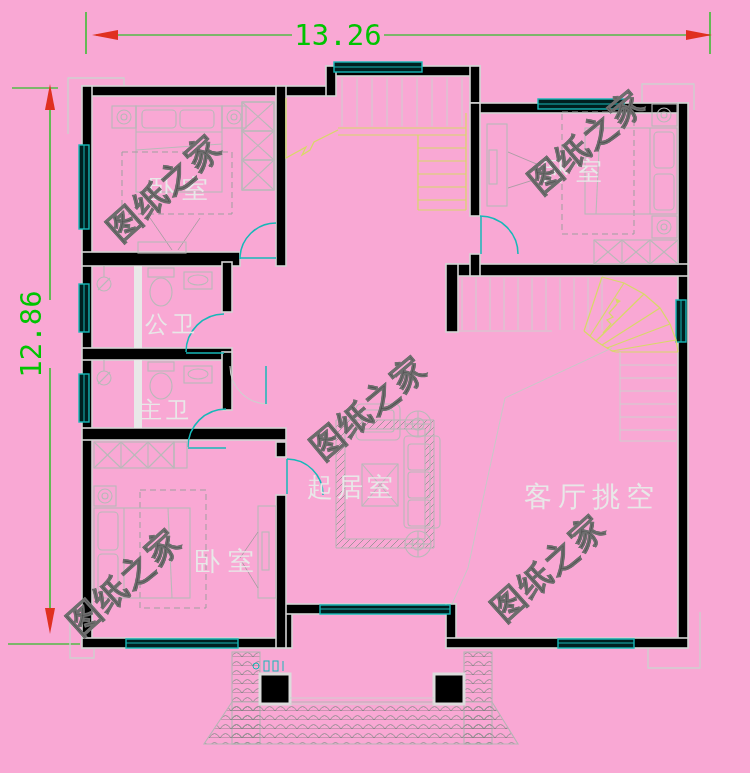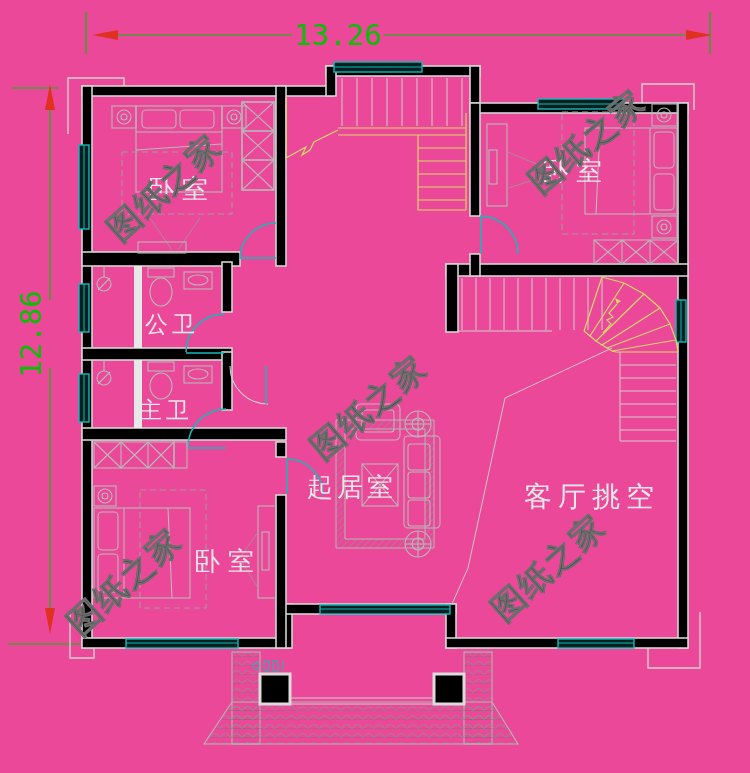--- a/index.html
+++ b/index.html
@@ -1,16 +1,16 @@
 <!DOCTYPE html>
 <html><head>
 <meta charset="utf-8">
 <style>
   html,body{margin:0;padding:0;background:#000;}
-  #canvas{position:relative;width:750px;height:773px;background:#ec4899;overflow:hidden;
+  #canvas{position:relative;width:750px;height:773px;background:#f9a8d4;overflow:hidden;
           font-family:"DejaVu Sans",sans-serif;}
   svg{display:block;}
   .wall{fill:#000;stroke:#d4d4d4;stroke-width:1.6;}
   .pier{fill:none;stroke:#cfcfcf;stroke-width:1.4;}
   .furn{fill:none;stroke:#b9b9b9;stroke-width:1.1;}
   .furnd{fill:none;stroke:#9f9f9f;stroke-width:1;stroke-dasharray:6 4;}
   .lead{stroke:#9a9a9a;stroke-width:.8;}
   .win{fill:#002020;stroke:#16b8b8;stroke-width:1.4;}
   .winline{stroke:#16b8b8;stroke-width:1;}
   .door{fill:none;stroke:#16b8b8;stroke-width:1.5;}

